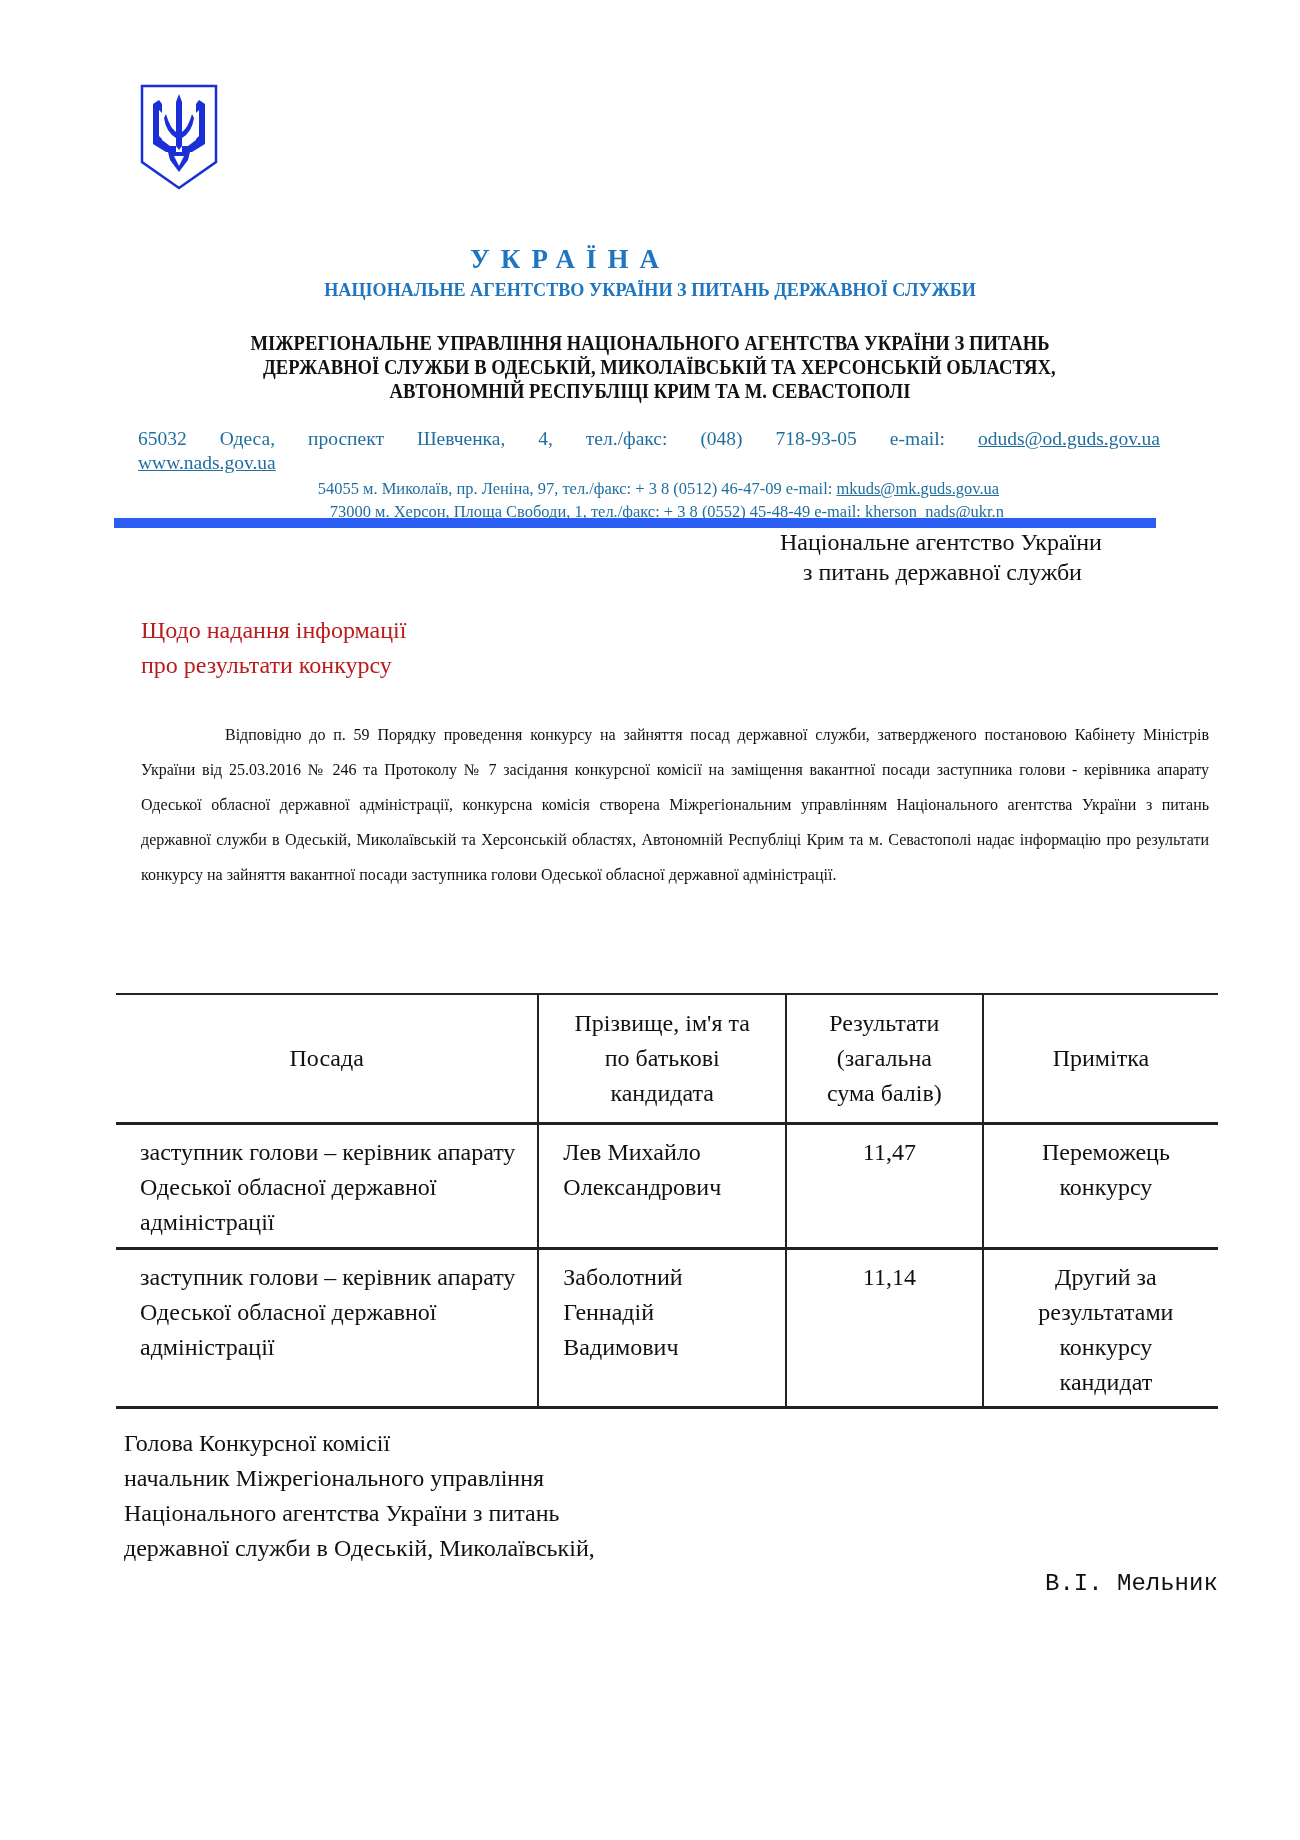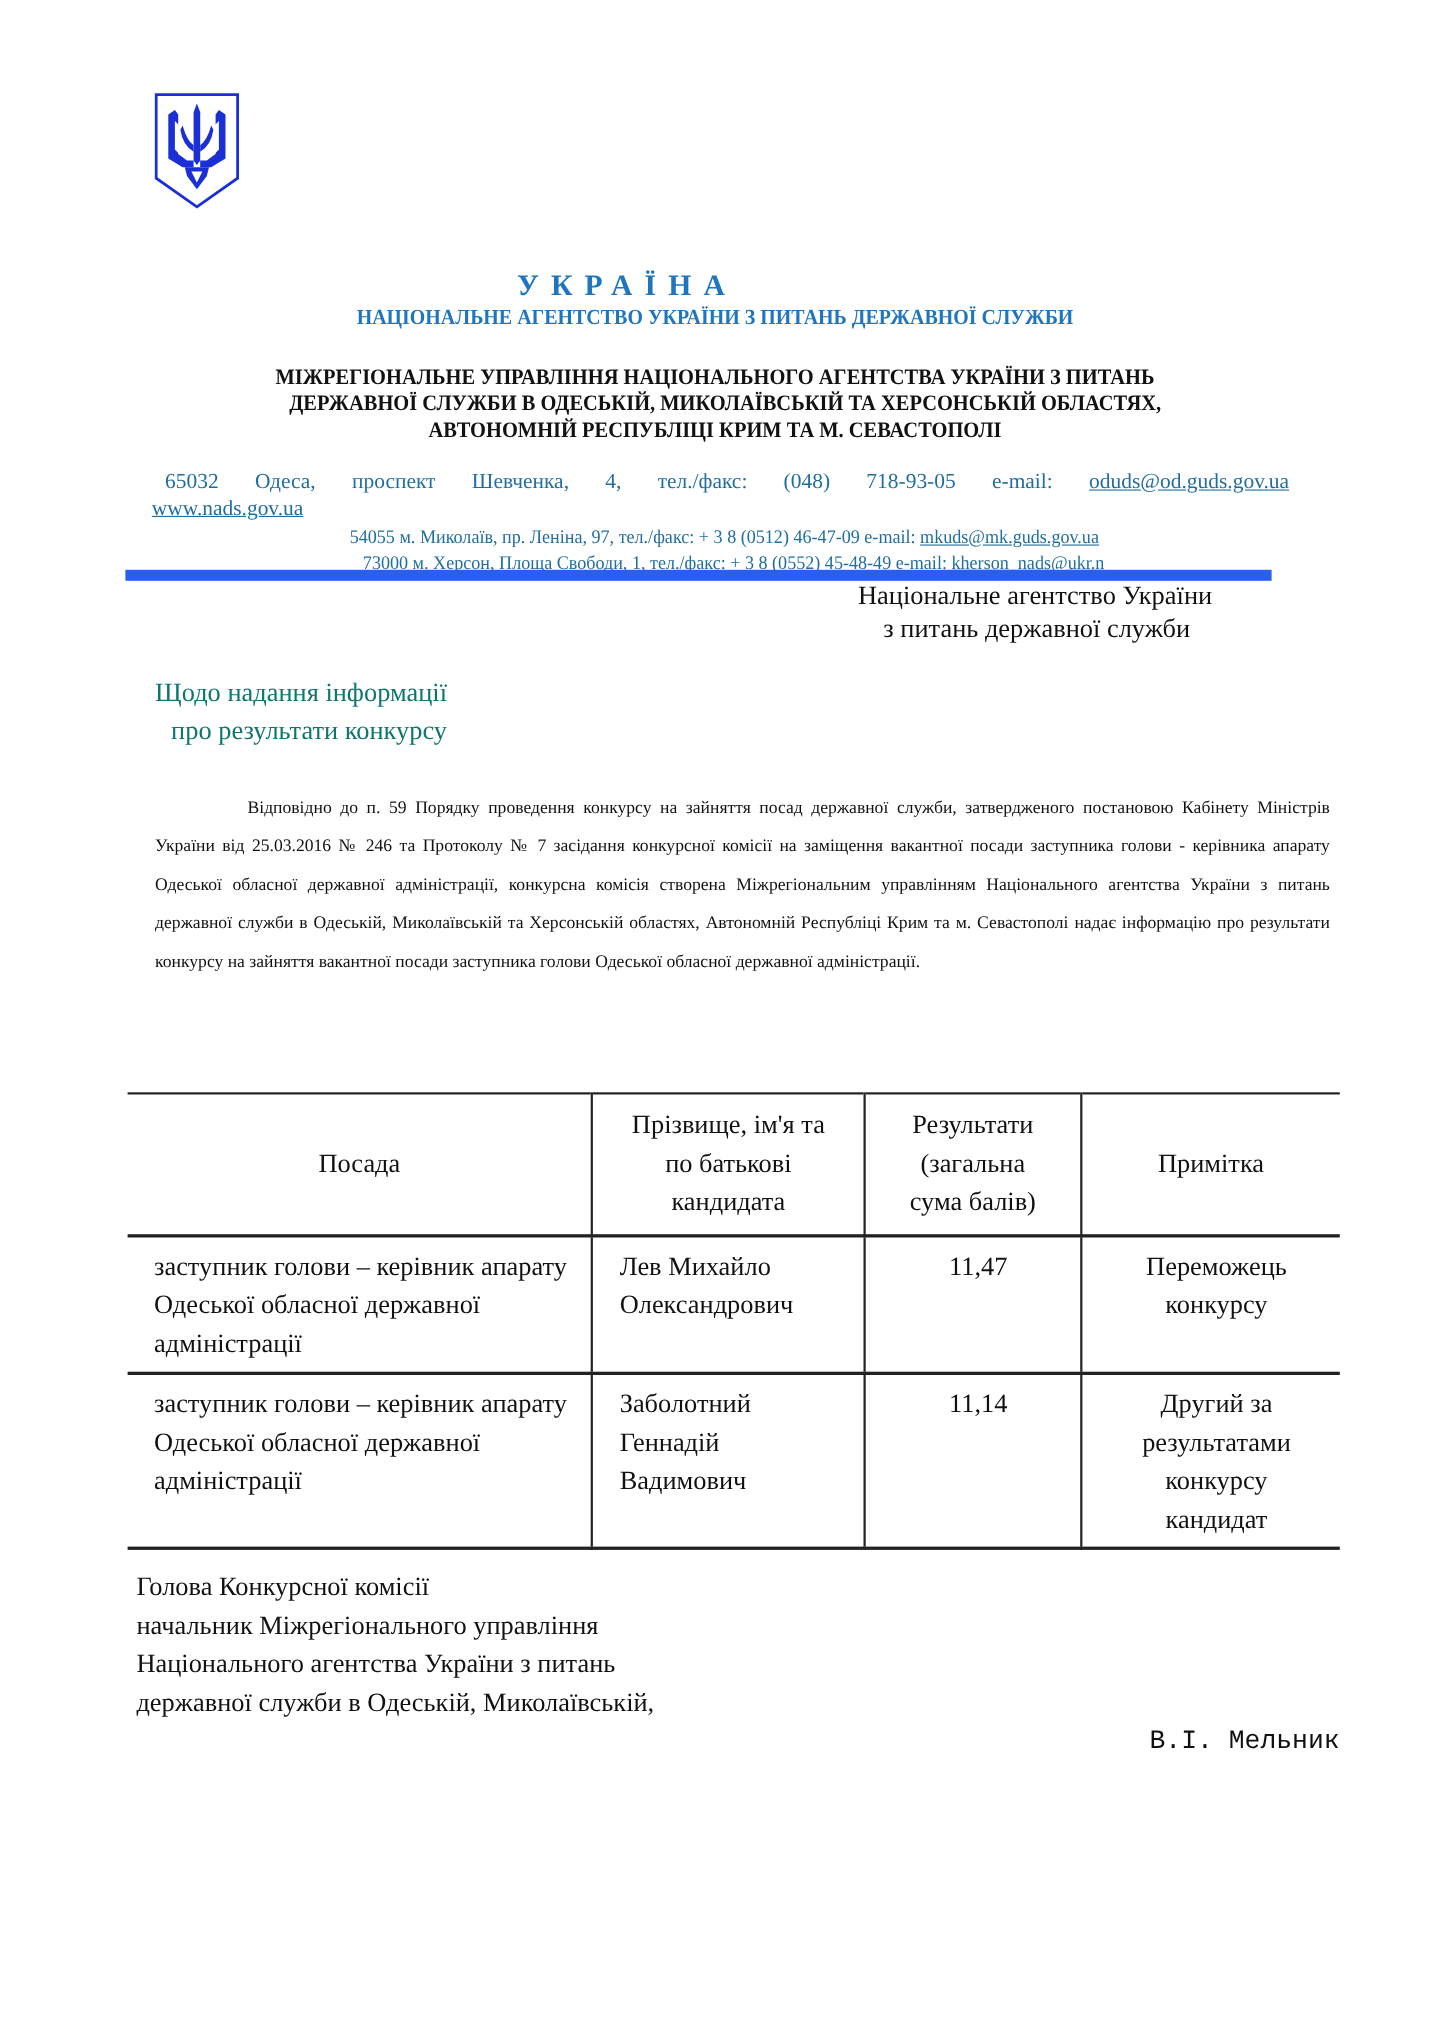--- a/index.html
+++ b/index.html
@@ -16,34 +16,34 @@
   .hdr-agency { left: 0; width: 1300px; top: 279px; text-align: center;
     font-size: 19.5px; font-weight: bold; color: #1f76bf; transform: scaleX(0.93); transform-origin: 650px 0; }
   .hdr-dept { left: 0; width: 1300px; top: 331px; text-align: center;
     font-size: 20px; font-weight: bold; color: #111; line-height: 24px; transform: scaleX(0.93); transform-origin: 650px 0; }
   .hdr-dept div { white-space: nowrap; }
   .hdr-dept .l2 { padding-left: 20px; }
 
   
   .addr { color: #1f6e9f; font-size: 19.5px; white-space: nowrap; }
   .addr a { color: #1f6e9f; text-decoration: underline; }
-  #addr1 { left: 150px; top: 428px; width: 1022px; display: flex; justify-content: space-between; }
+  #addr1 { left: 138px; top: 428px; width: 1022px; display: flex; justify-content: space-between; }
   #addr1b { left: 138px; top: 452px; }
   #addr2 { left: 0; width: 1300px; top: 478px; text-align: center; font-size: 17.5px; transform: scaleX(0.94); transform-origin: 650px 0; padding-left: 18px; box-sizing: border-box; }
   #addr3 { left: 0; width: 1300px; top: 501px; text-align: center; font-size: 17.5px; transform: scaleX(0.94); transform-origin: 650px 0; padding-left: 36px; box-sizing: border-box; }
 
   #blue-bar { left: 114px; top: 518px; width: 1042px; height: 10px; background: #2a5ef2; }
 
   
   .recipient { left: 780px; top: 527px; width: 380px; font-size: 24px; line-height: 30px; color: #111; }
   .recipient div { white-space: nowrap; }
   .recipient .r2 { padding-left: 23px; }
 
   
-  .subject { left: 141px; top: 613px; font-size: 24px; line-height: 35px; color: #0f766e; text-align: right; }
+  .subject { left: 141px; top: 613px; font-size: 24px; line-height: 35px; color: #b91c1c; }
 
   
   .body-text { left: 141px; top: 717px; width: 1068px; font-size: 16px; line-height: 35px;
     text-align: justify; color: #111; text-indent: 84px; }
 
   
   table.results { position: absolute; left: 116px; top: 993px; width: 1102px;
     border-collapse: collapse; font-size: 24px; line-height: 35px; color: #111; }
   table.results th, table.results td { border-left: 2px solid #222; border-right: 2px solid #222; vertical-align: top; }
   table.results th:first-child, table.results td:first-child { border-left: none; }

